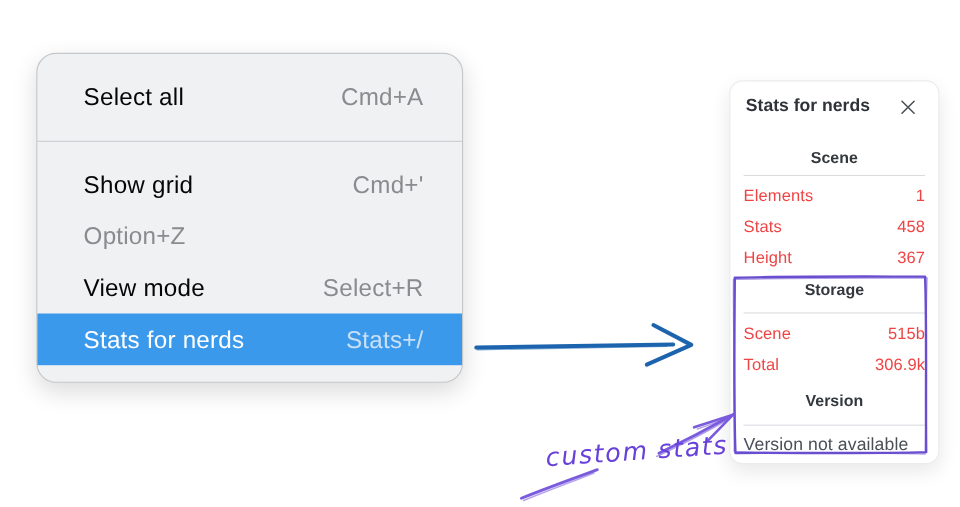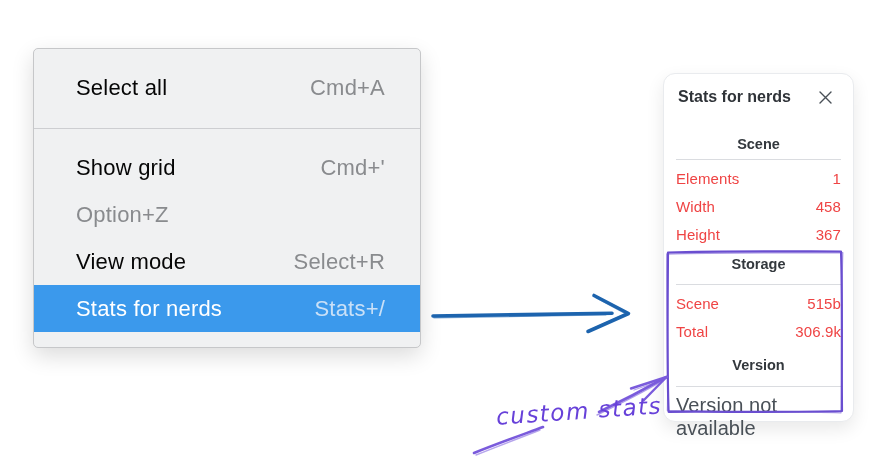--- a/index.html
+++ b/index.html
@@ -5,21 +5,21 @@
   html,body { margin:0; padding:0; background:#ffffff; }
   .canvas {
     position:relative; width:873px; height:461px; background:#ffffff;
     font-family:"Liberation Sans", sans-serif; overflow:hidden;
   }
 
   
   .menu {
     position:absolute; left:33px; top:48px; width:388px; height:300px;
     box-sizing:border-box; background:#f0f1f2;
-    border:1px solid #c6c7c9; border-radius:5px;
+    border:1px solid #c6c7c9; border-radius:18px;
     box-shadow:0 8px 22px rgba(0,0,0,.14);
   }
   .menu-group-1 { padding:14px 0 15px; }
   .menu-group-2 { padding:15px 0 12px; }
   .menu-item {
     height:50px; display:flex; align-items:center; justify-content:space-between;
     padding:0 35px 0 42px; font-size:22px; color:#060606; letter-spacing:.2px;
     cursor:default;
   }
   .menu-group-2 .menu-item { height:47px; }
@@ -50,22 +50,22 @@
   }
   .mt24 { margin-top:24px; } .mt8 { margin-top:8px; } .mt11 { margin-top:12px; }
   .sp-div { height:1px; background:#dadce0; }
   .dmt3 { margin-top:3px; } .dmt8 { margin-top:8px; } .dmt9 { margin-top:9px; }
   .sp-rows { margin-top:4px; }
   .sp-row {
     height:28px; display:flex; align-items:center; justify-content:space-between;
     font-size:15px; color:#ef4444; letter-spacing:.1px;
   }
   .sp-note {
-    margin-top:16px; height:28px; display:flex; align-items:center;
-    font-size:20px; color:#495057; letter-spacing:.1px;
+    margin-top:4px; height:28px; display:flex; align-items:center;
+    font-size:16px; color:#495057; letter-spacing:.1px;
   }
 
   
   .overlay { position:absolute; left:0; top:0; pointer-events:none; }
   .annotation-text {
     position:absolute; left:496px; top:398px;
     font-family:"DejaVu Sans", sans-serif; font-style:italic;
     font-size:23px; letter-spacing:1.5px; color:#6741d9;
     transform:rotate(-4deg); white-space:nowrap;
   }
@@ -113,21 +113,21 @@
     </div>
 
     <div class="sp-heading mt24">Scene</div>
     <div class="sp-div dmt3"></div>
     <div class="sp-rows">
       <div class="sp-row">
         <span>Elements</span>
         <span>1</span>
       </div>
       <div class="sp-row">
-        <span>Width</span>
+        <span>Stats</span>
         <span>458</span>
       </div>
       <div class="sp-row">
         <span>Height</span>
         <span>367</span>
       </div>
     </div>
 
     <div class="sp-heading mt8">Storage</div>
     <div class="sp-div dmt8"></div>

